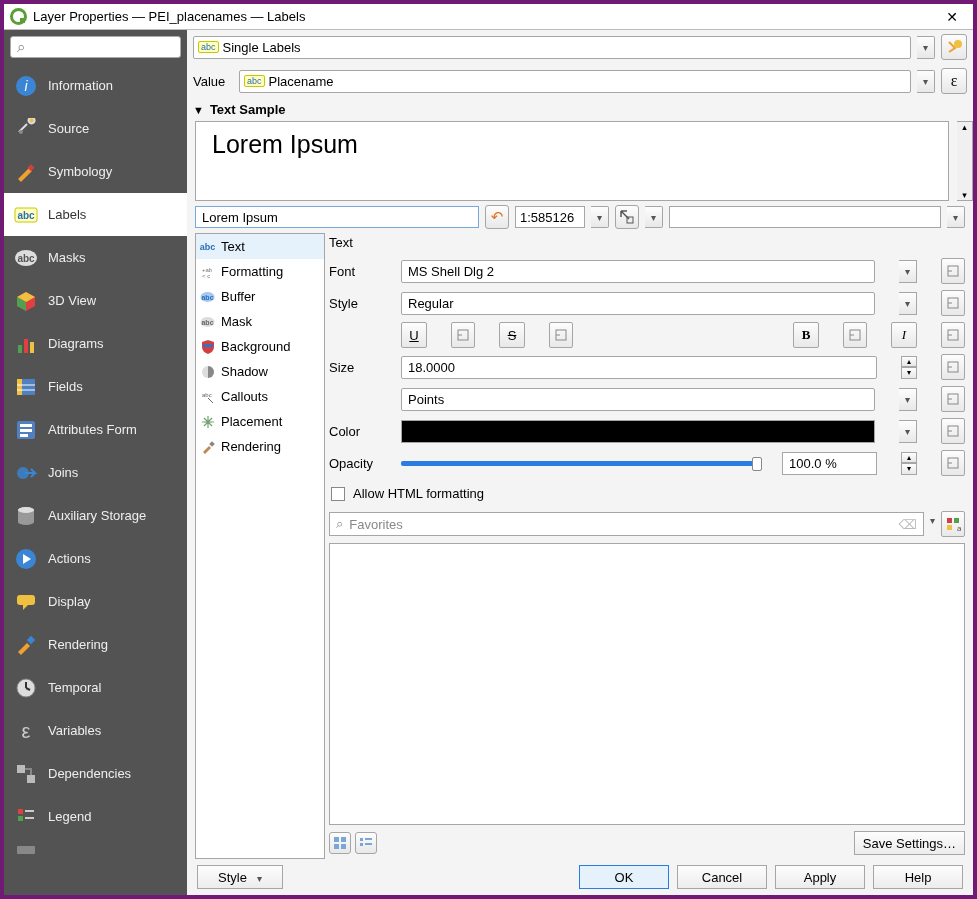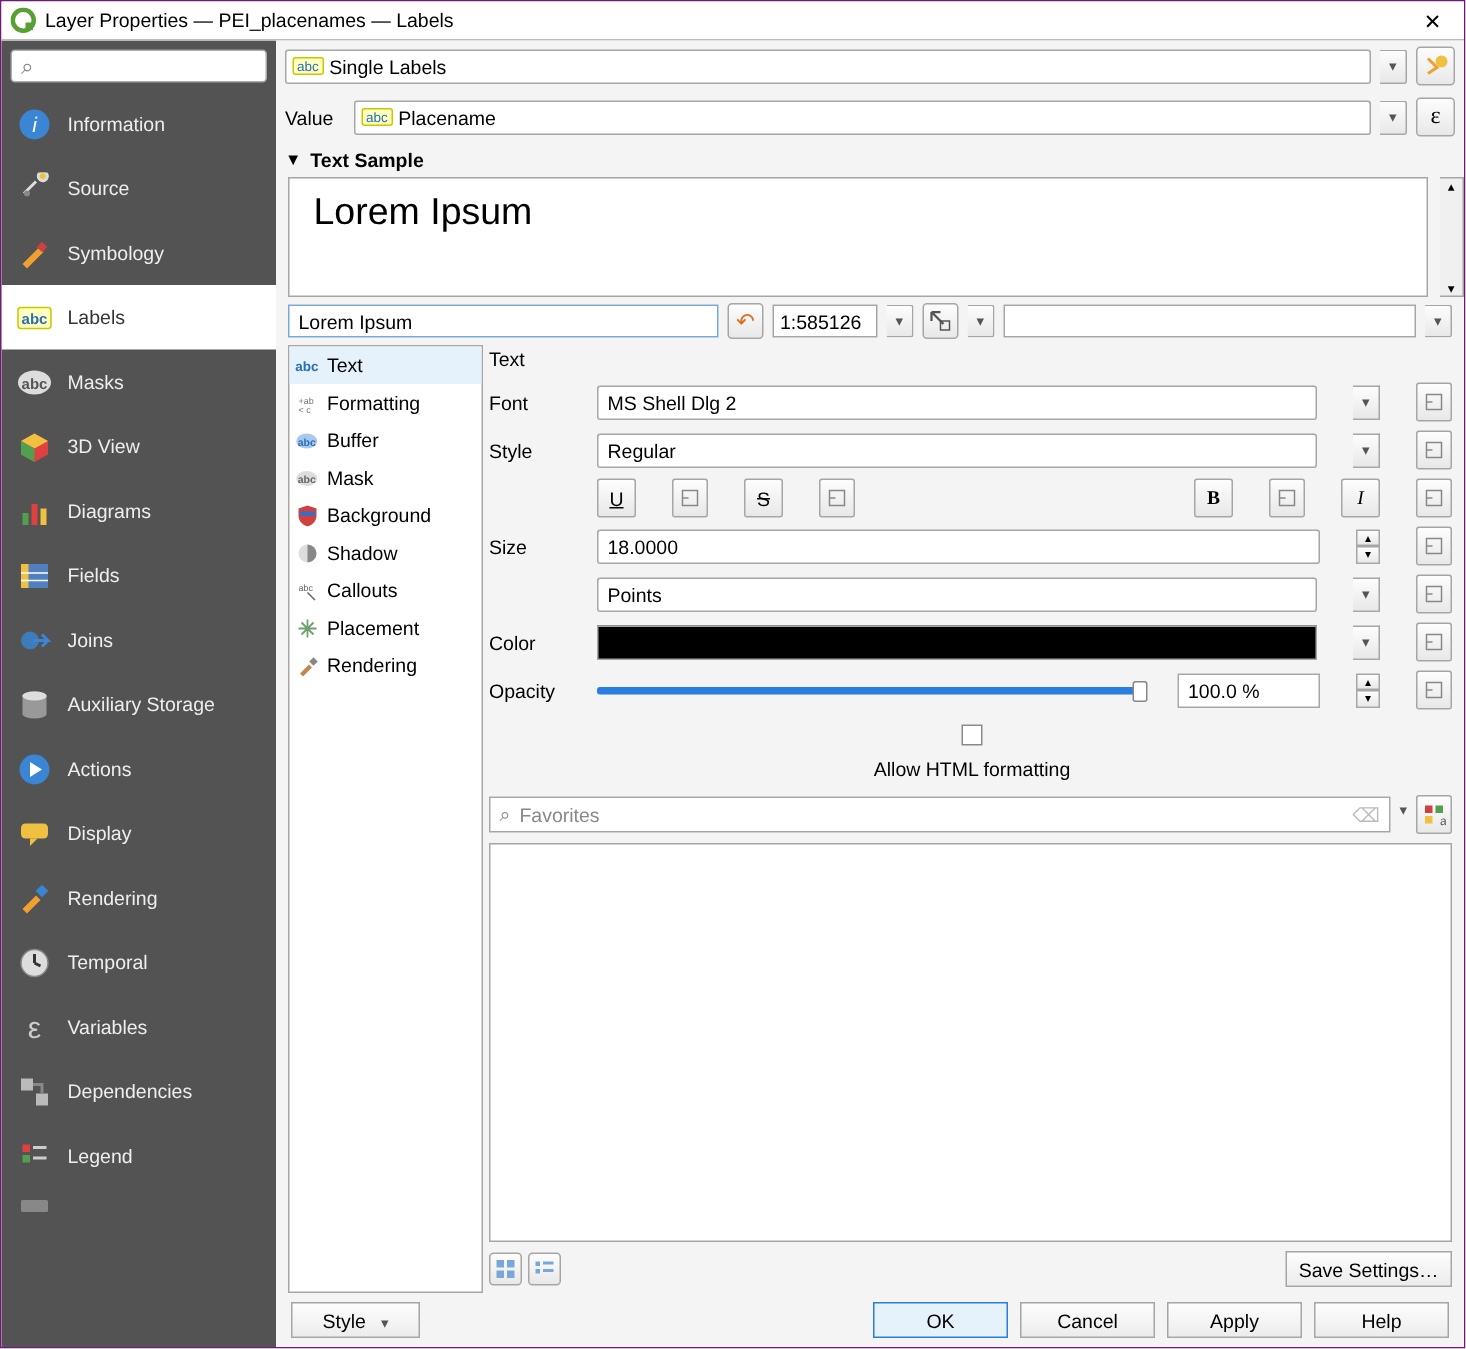--- a/index.html
+++ b/index.html
@@ -1,17 +1,17 @@
 <!DOCTYPE html>
 <html><head>
 <meta charset="utf-8">
 <style>
 * { box-sizing: border-box; font-family: "MS Shell Dlg 2", Tahoma, sans-serif; }
 body { margin: 0; background: #fff; font-size: 13px; color: #000; }
-.window { width: 977px; height: 899px; border: 1px solid #701a75; display: flex; flex-direction: column; }
+.window { width: 977px; height: 899px; border: 4px solid #701a75; display: flex; flex-direction: column; }
 .titlebar { height: 26px; background: #fff; display: flex; align-items: center; padding: 0 6px; border-bottom: 1px solid #bbb; }
 .titlebar .app-icon { width: 17px; height: 17px; margin-right: 6px; }
 .titlebar .title { flex: 1; font-size: 13px; }
 .titlebar .close { width: 30px; text-align: center; cursor: pointer; font-size: 14px; }
 .content { flex: 1; display: flex; overflow: hidden; }
 
 .sidebar { width: 183px; background: #535353; display: flex; flex-direction: column; }
 .sb-search { margin: 6px; height: 22px; border: 1px solid #aaa; border-radius: 3px; background: #fff; display: flex; align-items: center; padding: 0 6px; }
 .sb-search span { color: #888; font-size: 15px; }
 .sb-list { flex: 1; overflow: hidden; }
@@ -48,21 +48,21 @@
 .tp-row .arrow{width:18px;height:23px;border:1px solid #a6a6a6;border-left:none;background:linear-gradient(#fdfdfd,#e8e8e8);display:flex;align-items:center;justify-content:center;}
 .dd-btn{width:24px;height:26px;border:1px solid #a6a6a6;background:linear-gradient(#fdfdfd,#e8e8e8);border-radius:2px;display:flex;align-items:center;justify-content:center;cursor:pointer;}
 .fmt-btn{width:26px;height:26px;border:1px solid #a6a6a6;background:linear-gradient(#fdfdfd,#e8e8e8);border-radius:2px;display:flex;align-items:center;justify-content:center;cursor:pointer;font-family:serif;}
 .spin{width:16px;display:flex;flex-direction:column;}
 .spin div{flex:1;border:1px solid #a6a6a6;background:linear-gradient(#fdfdfd,#e8e8e8);font-size:8px;display:flex;align-items:center;justify-content:center;}
 .color-swatch{flex:1;height:23px;background:#000;border:1px solid #a6a6a6;}
 .slider-track{flex:1;height:5px;background:#e8e8e8;border-radius:2px;position:relative;}
 .slider-fill{position:absolute;left:0;top:0;bottom:0;width:100%;background:#2a7de1;border-radius:2px;}
 .slider-thumb{position:absolute;right:-4px;top:-4px;width:10px;height:14px;background:#fff;border:1px solid #888;border-radius:2px;}
 .pct-box{width:95px;height:23px;border:1px solid #a6a6a6;background:#fff;padding:0 6px;font-size:13px;display:flex;align-items:center;}
-.chk{display:flex;align-items:center;gap:8px;padding:4px 0 4px 2px;font-size:13px;flex-direction:column;}
+.chk{display:flex;align-items:center;gap:8px;padding:4px 0 4px 2px;font-size:13px;}
 .chk .box{width:14px;height:14px;border:1px solid #888;background:#fff;}
 .fav-row{display:flex;align-items:center;gap:6px;}
 .fav-input{flex:1;height:24px;border:1px solid #a6a6a6;background:#fff;display:flex;align-items:center;padding:0 6px;gap:6px;}
 .fav-list{flex:1;border:1px solid #a6a6a6;background:#fff;min-height:180px;}
 .view-row{display:flex;align-items:center;justify-content:space-between;padding:0 0 4px 0;}
 .view-btns{display:flex;gap:4px;}
 .save-btn{height:24px;border:1px solid #a6a6a6;background:linear-gradient(#fdfdfd,#ececec);padding:0 8px;font-size:13px;display:flex;align-items:center;cursor:pointer;}
 .footer{height:36px;background:#f4f4f4;display:flex;align-items:center;padding:0 10px;gap:8px;}
 .footer .style-btn{width:86px;height:24px;border:1px solid #a6a6a6;background:linear-gradient(#fdfdfd,#ececec);display:flex;align-items:center;justify-content:center;gap:10px;cursor:pointer;font-size:13px;}
 .footer .spacer{flex:1;}
@@ -162,20 +162,31 @@
         <div class="sb-item">
             <span class="ic">
               <svg width="22" height="22">
                 <rect x="2" y="3" width="18" height="16" fill="#5080c0"></rect>
                 <rect x="2" y="3" width="5" height="16" fill="#f0c040"></rect>
                 <line x1="2" y1="9" x2="20" y2="9" stroke="#fff"></line>
                 <line x1="2" y1="14" x2="20" y2="14" stroke="#fff"></line>
               </svg>
             </span>
             <span>Fields</span>
+          </div>
+        <div class="sb-item">
+            <span class="ic">
+              <svg width="22" height="22">
+                <rect x="2" y="2" width="18" height="18" fill="#5080c0" rx="2"></rect>
+                <rect x="5" y="5" width="12" height="3" fill="#fff"></rect>
+                <rect x="5" y="10" width="12" height="3" fill="#fff"></rect>
+                <rect x="5" y="15" width="8" height="3" fill="#fff"></rect>
+              </svg>
+            </span>
+            <span>Attributes Form</span>
           </div>
         <div class="sb-item">
             <span class="ic">
               <svg width="22" height="22">
                 <circle cx="8" cy="11" r="6" fill="#3a86d4" opacity="0.8"></circle>
                 <path d="M10 11 L20 11 L16 7 M20 11 L16 15" stroke="#3a86d4" stroke-width="2" fill="none"></path>
               </svg>
             </span>
             <span>Joins</span>
           </div>

